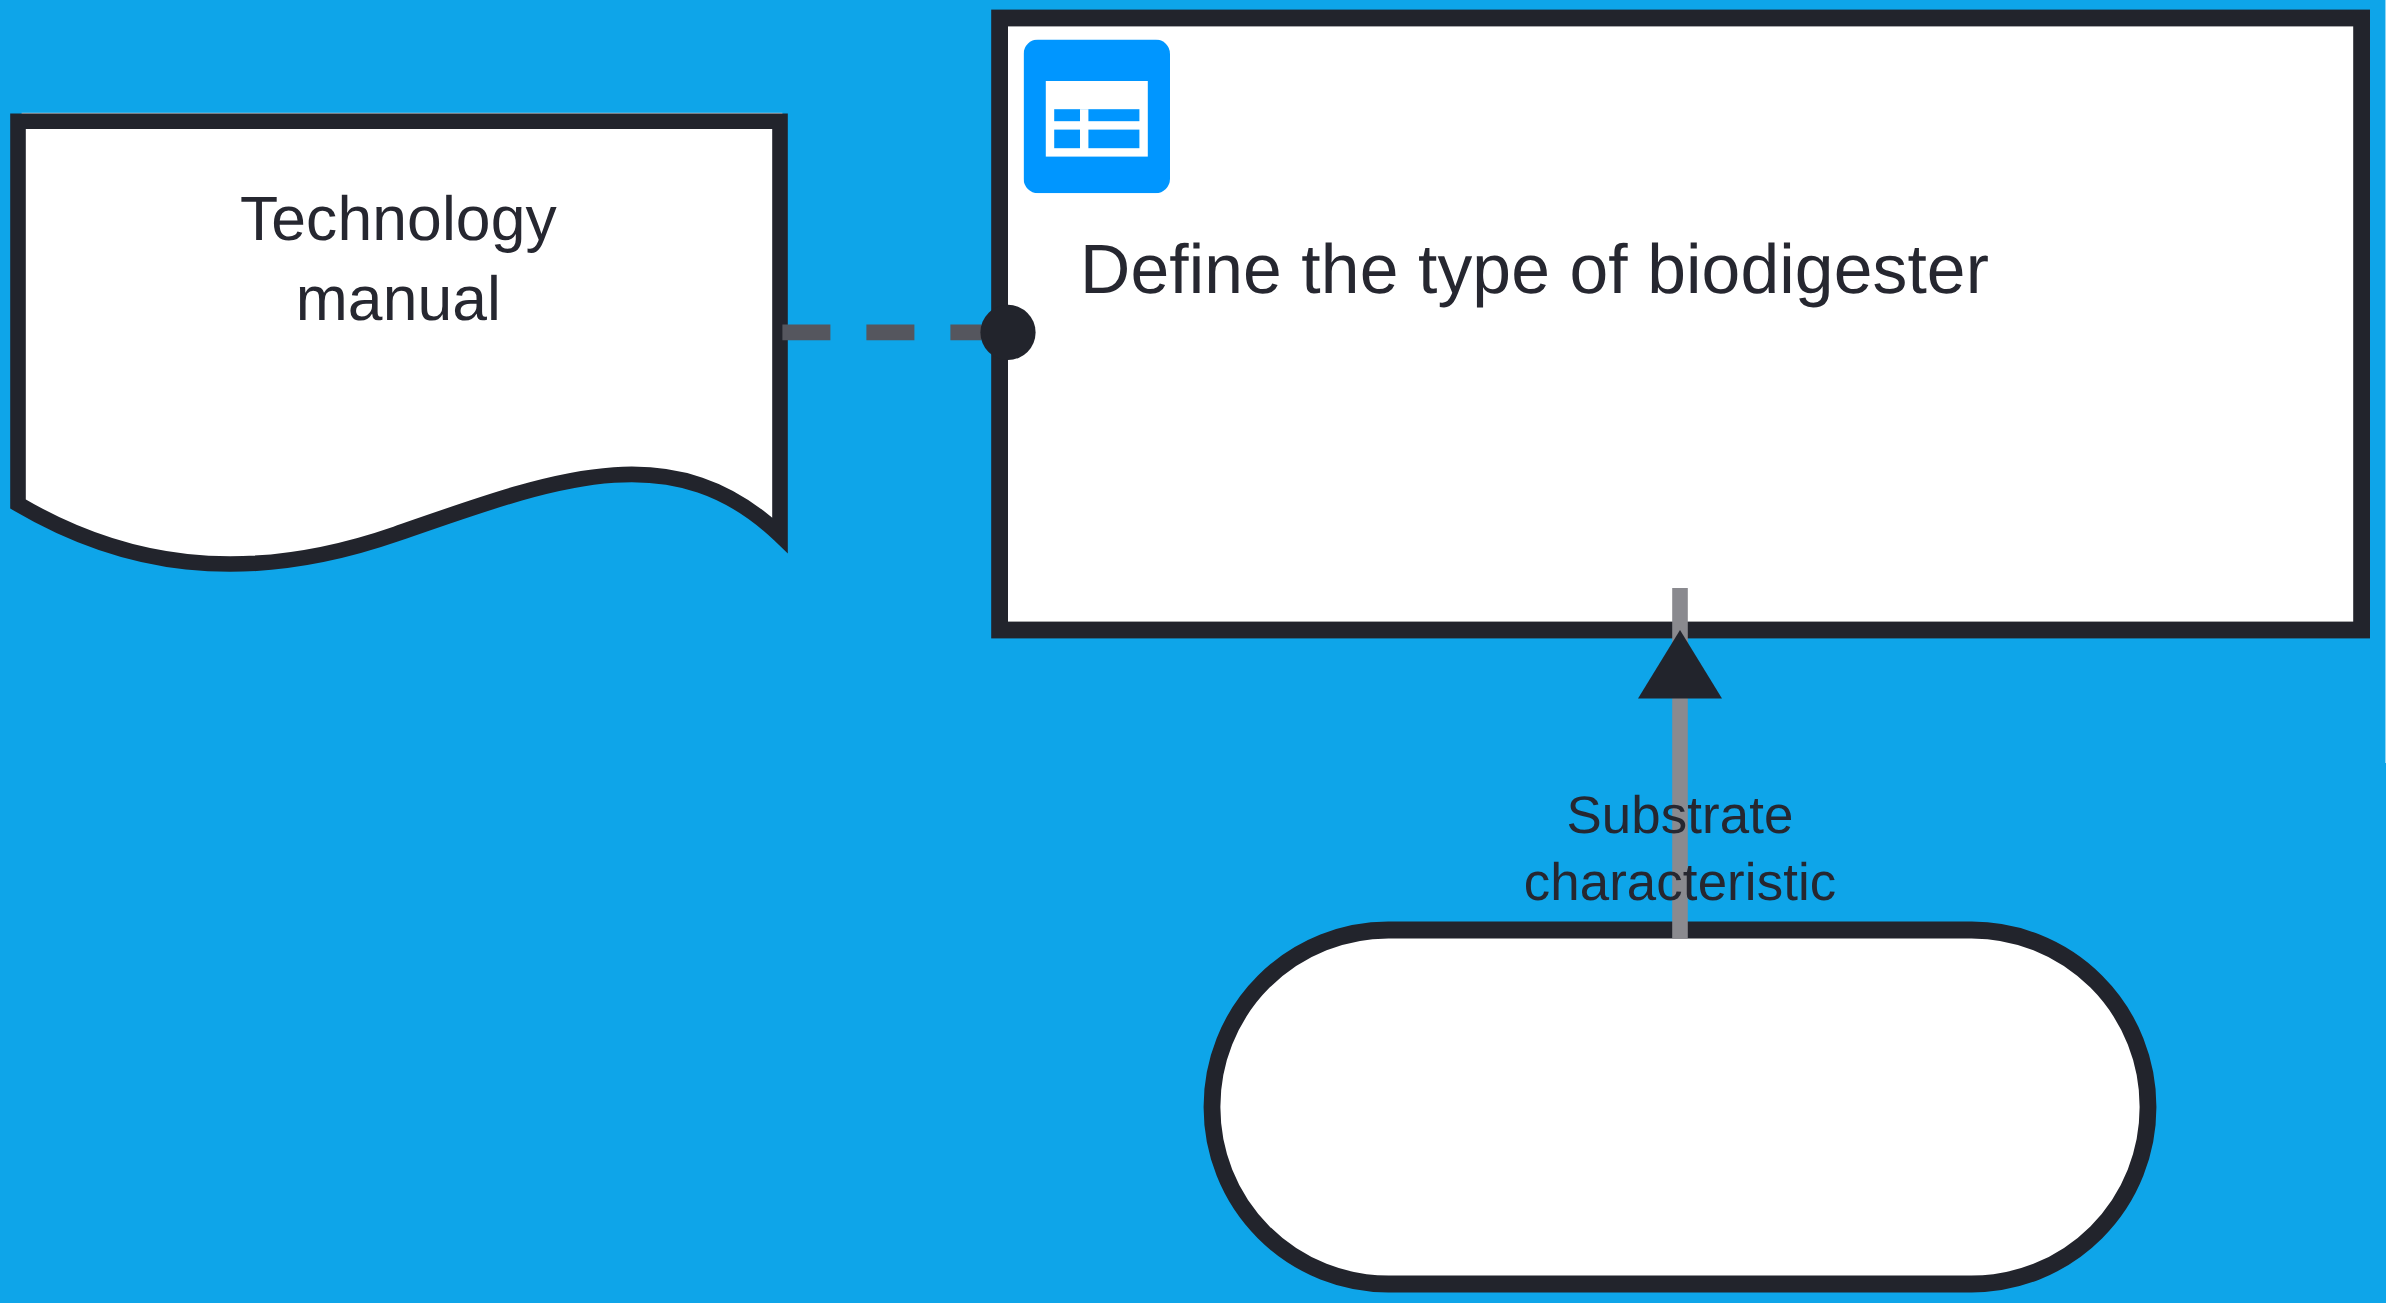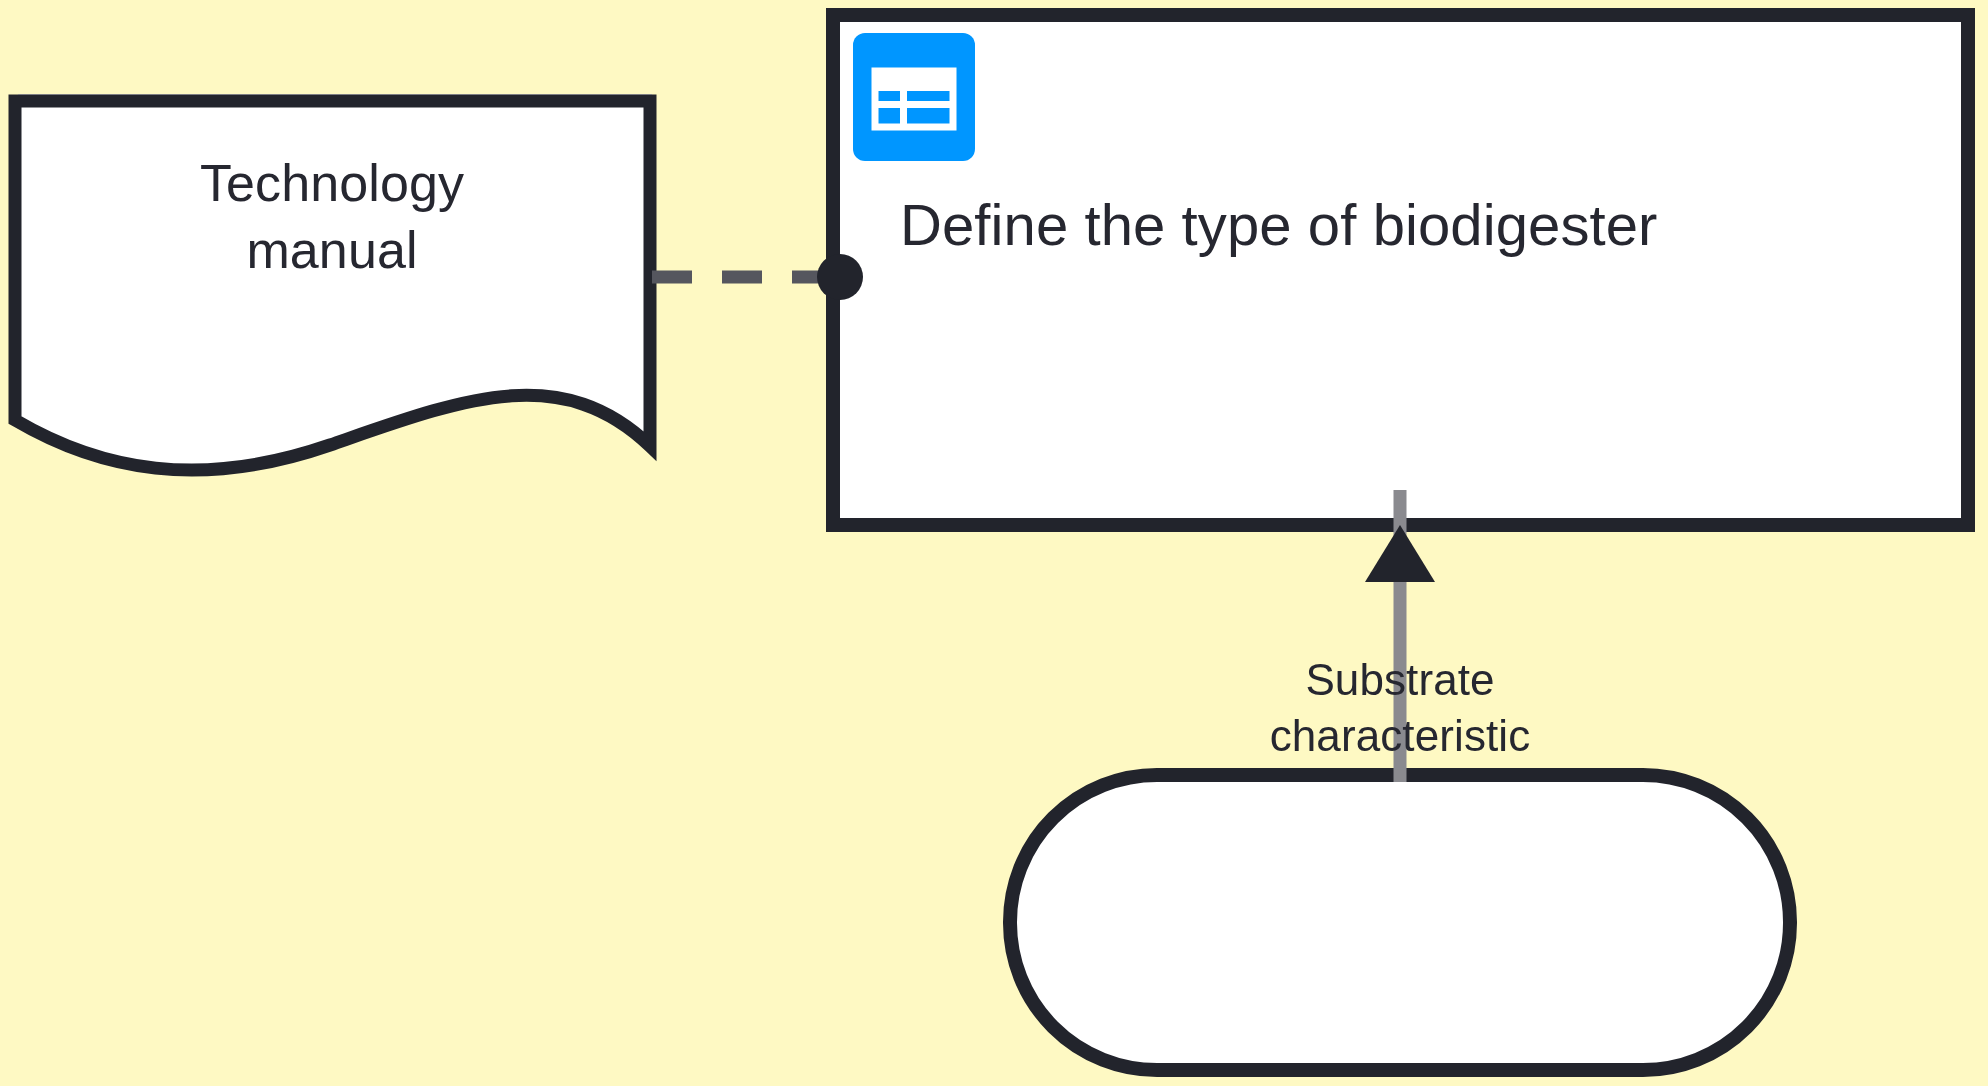--- a/index.html
+++ b/index.html
@@ -9,21 +9,21 @@
     background: #ffffff;
   }
   body {
     font-family: "Liberation Sans", sans-serif;
     -webkit-font-smoothing: antialiased;
   }
   #canvas {
     position: relative;
     width: 1988px;
     height: 1086px;
-    background: #fef9c3;
+    background: #0ea5e9;
     overflow: hidden;
   }
   #vector-layer {
     position: absolute;
     left: 0;
     top: 0;
     width: 1988px;
     height: 1086px;
   }
 

